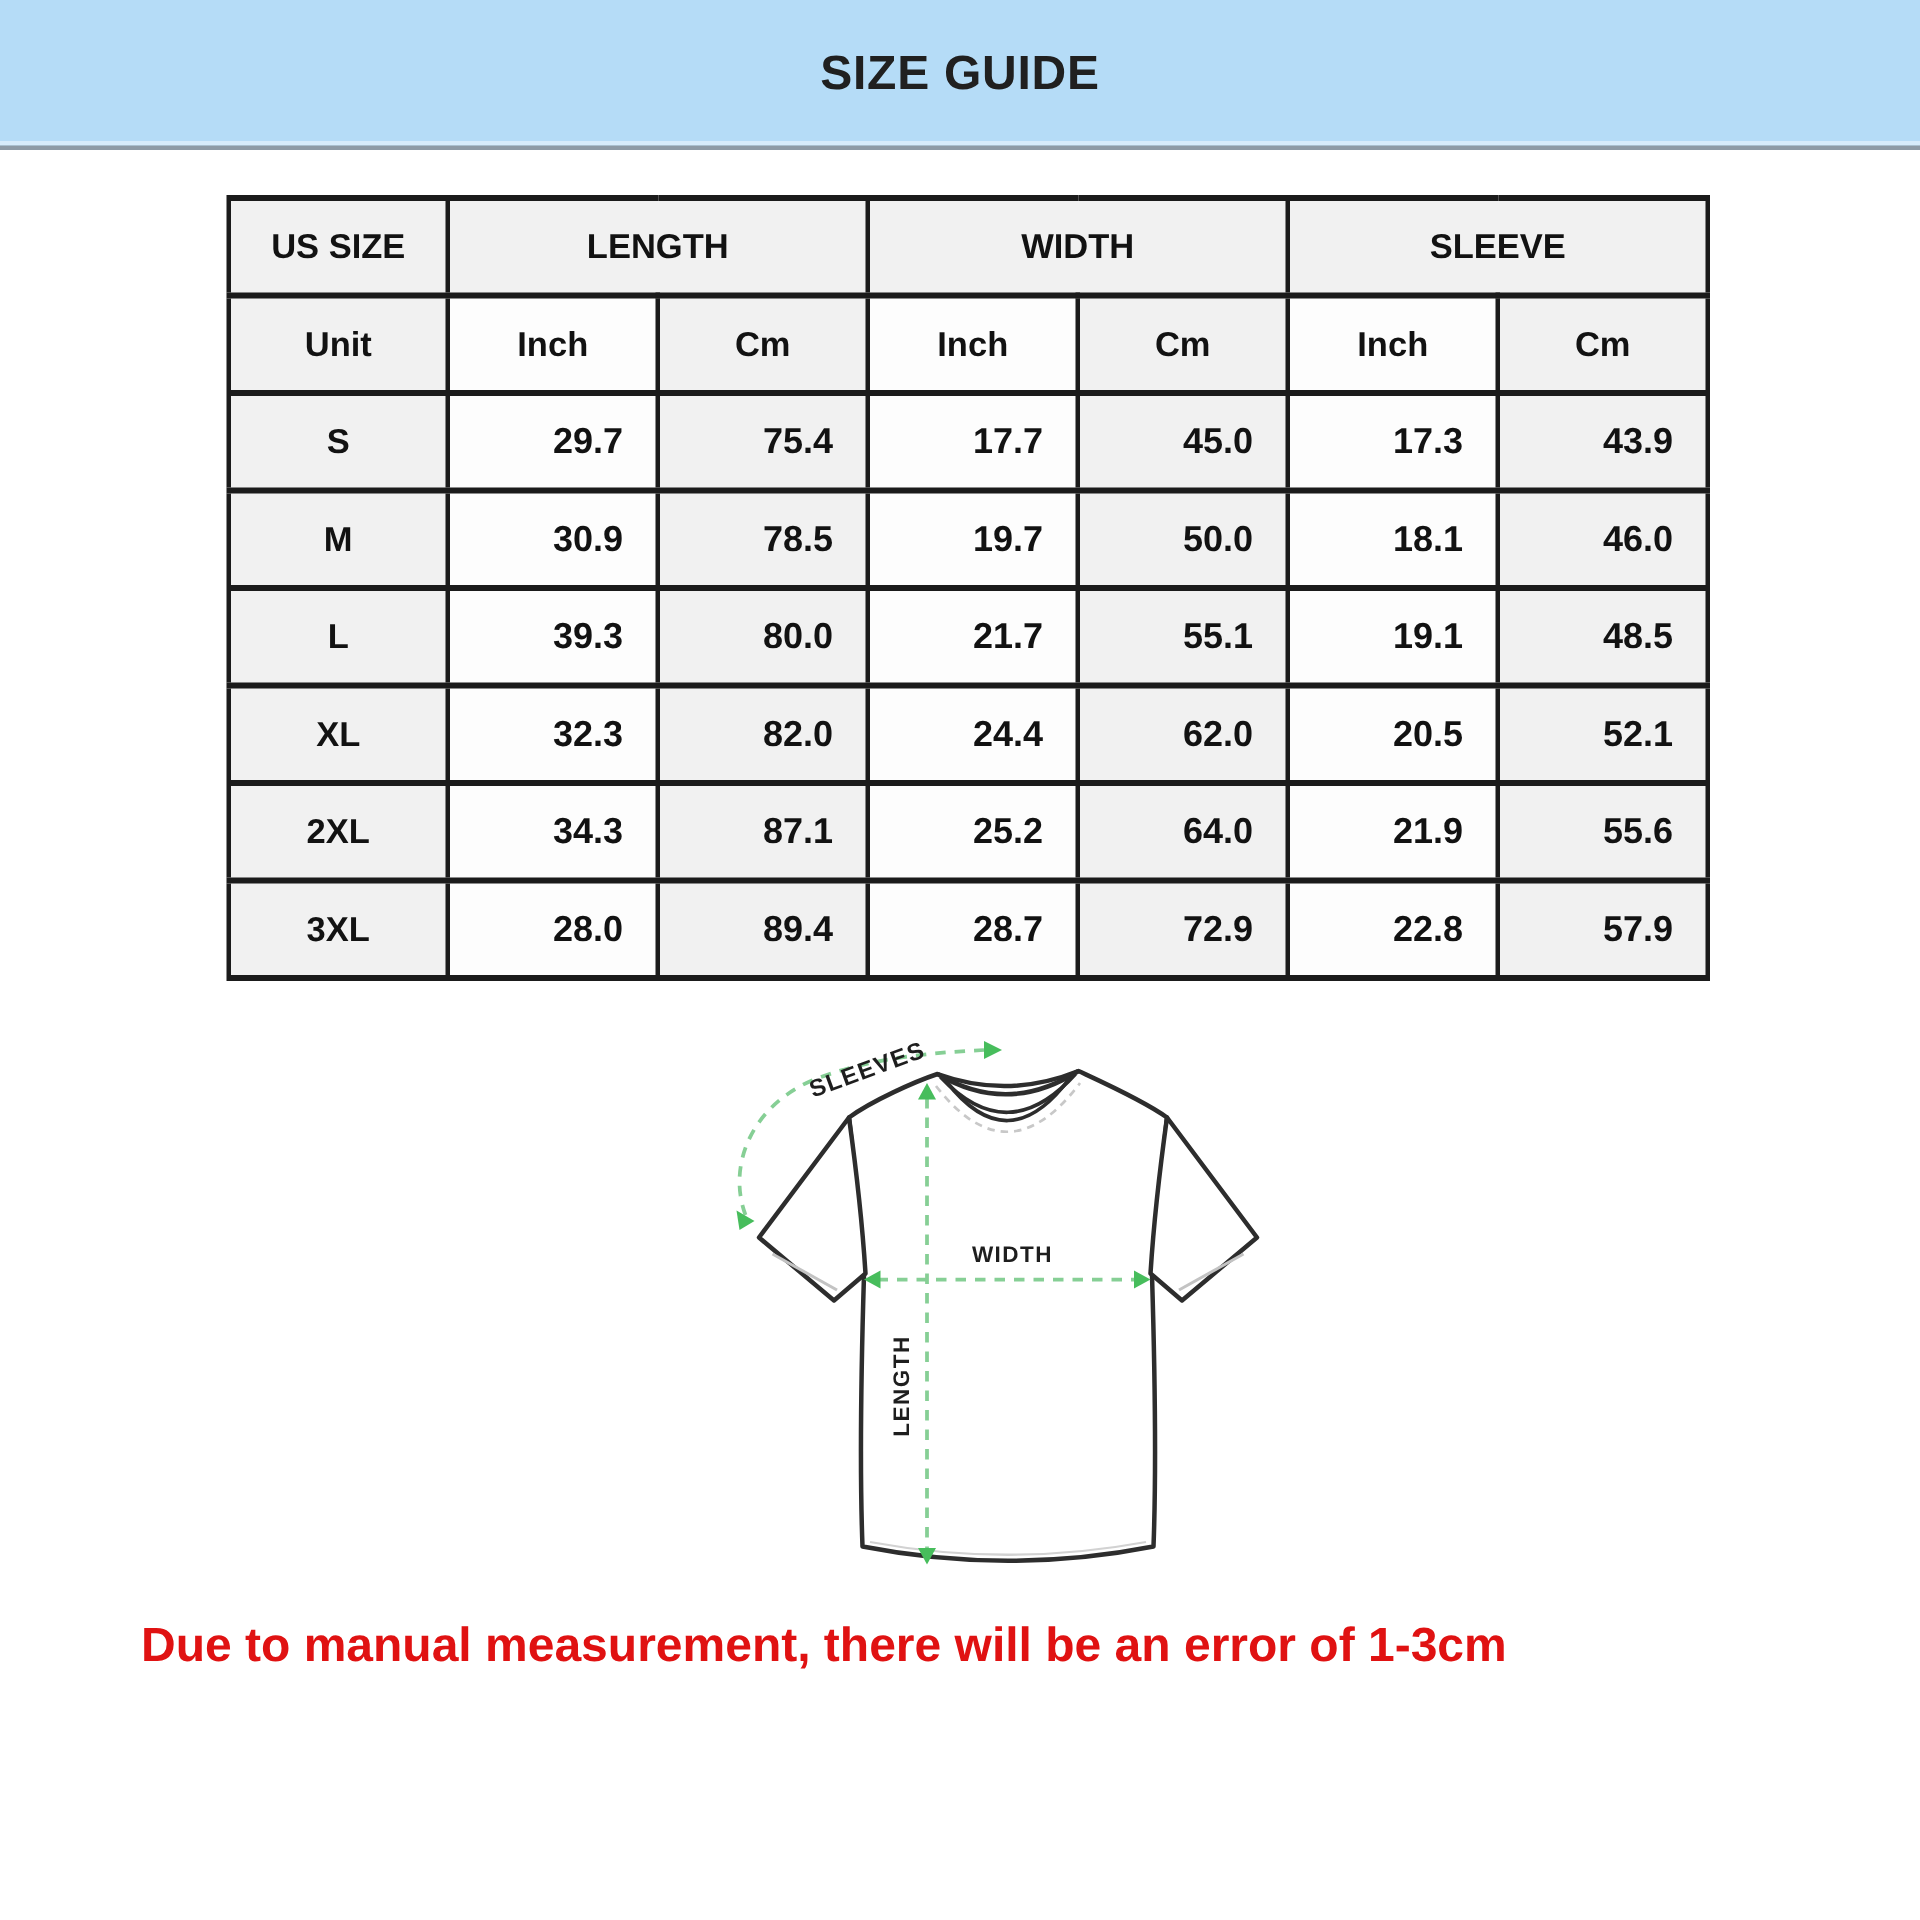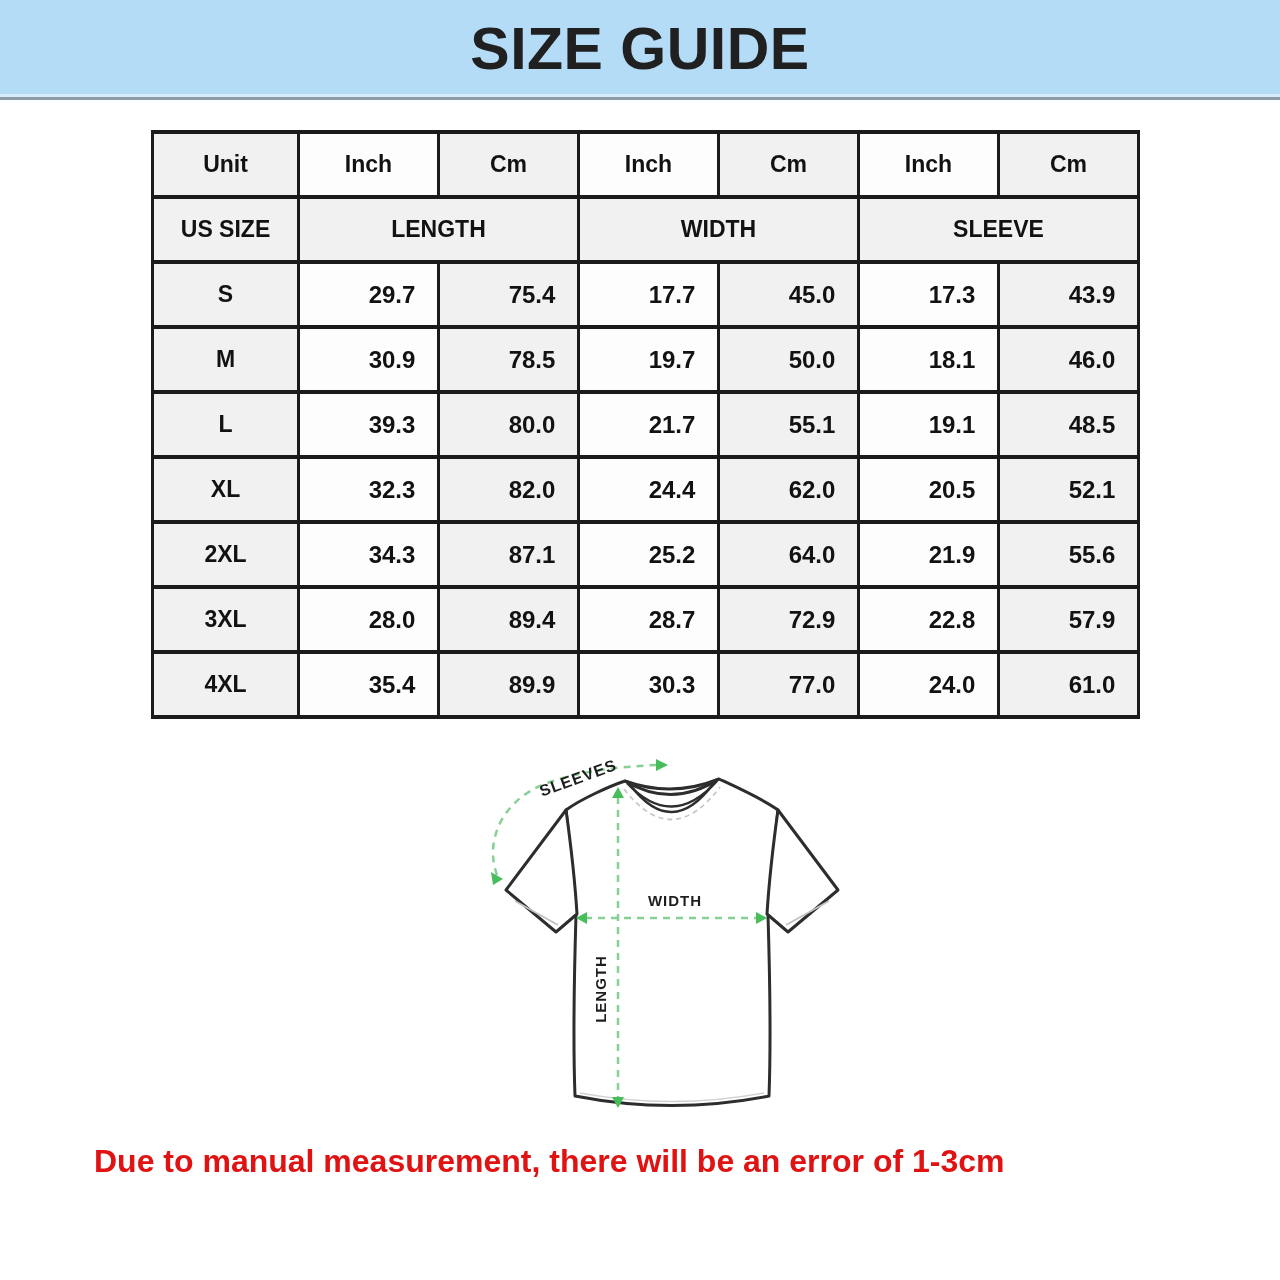--- a/index.html
+++ b/index.html
@@ -9,21 +9,21 @@
     color:#141414;position:relative;overflow:hidden;
   }
   
   .banner{
     height:97px;background:#b5dcf7;
     border-bottom:3px solid #8d9ba6;
     box-shadow:inset 0 -3px 0 rgba(255,255,255,.45);
     display:flex;align-items:center;justify-content:center;
   }
   .banner h1{
-    margin:0;font-size:59px;font-weight:bold;color:#202020;letter-spacing:.5px;
+    margin:0;font-size:32px;font-weight:bold;color:#202020;letter-spacing:.5px;
   }
   
   table.size-table{
     border-collapse:collapse;table-layout:fixed;
     margin:30px 0 0 151px;
   }
   .size-table th,.size-table td{
     border:3px solid #1b1b1b;border-top-width:4px;border-bottom-width:4px;
     height:61px;padding:0;text-align:center;vertical-align:middle;
     font-weight:bold;color:#121212;
@@ -53,33 +53,33 @@
     <col style="width:146px">
       <col style="width:140px">
       <col style="width:140px">
     <col style="width:140px">
       <col style="width:140px">
       <col style="width:140px">
       <col style="width:140px">
   </colgroup>
   <thead>
     <tr>
+      <th class="g">US SIZE</th>
+      <th class="g" colspan="2">LENGTH</th>
+      <th class="g" colspan="2">WIDTH</th>
+      <th class="g" colspan="2">SLEEVE</th>
+    </tr>
+    <tr>
       <th class="g">Unit</th>
       <th class="w">Inch</th>
       <th class="g">Cm</th>
       <th class="w">Inch</th>
       <th class="g">Cm</th>
       <th class="w">Inch</th>
       <th class="g">Cm</th>
-    </tr>
-    <tr>
-      <th class="g">US SIZE</th>
-      <th class="g" colspan="2">LENGTH</th>
-      <th class="g" colspan="2">WIDTH</th>
-      <th class="g" colspan="2">SLEEVE</th>
     </tr>
   </thead>
   <tbody>
     <tr>
       <th class="g">S</th>
       <td class="w">29.7</td>
       <td class="g">75.4</td>
       <td class="w">17.7</td>
       <td class="g">45.0</td>
       <td class="w">17.3</td>
@@ -123,29 +123,20 @@
     </tr>
     <tr>
       <th class="g">3XL</th>
       <td class="w">28.0</td>
       <td class="g">89.4</td>
       <td class="w">28.7</td>
       <td class="g">72.9</td>
       <td class="w">22.8</td>
       <td class="g">57.9</td>
     </tr>
-    <tr>
-      <th class="g">4XL</th>
-      <td class="w">35.4</td>
-      <td class="g">89.9</td>
-      <td class="w">30.3</td>
-      <td class="g">77.0</td>
-      <td class="w">24.0</td>
-      <td class="g">61.0</td>
-    </tr>
   </tbody>
 </table>
 
 <figure class="diagram" style="margin-top:32px;margin-bottom:0;">
   <svg viewBox="0 0 424 382" xmlns="http://www.w3.org/2000/svg">
 
     <path d="M165,30 C150,35 121,48 106,59 C110,96 114,131 116,164
          C114,230 113,292 115,345 Q212,364 309,345
          C311,292 310,230 308,164 C310,131 314,96 318,59
          C303,48 274,35 259,28 Q212,47 165,30 Z" fill="#ffffff" stroke="#2d2d2d" stroke-width="3" stroke-linejoin="round"></path>

